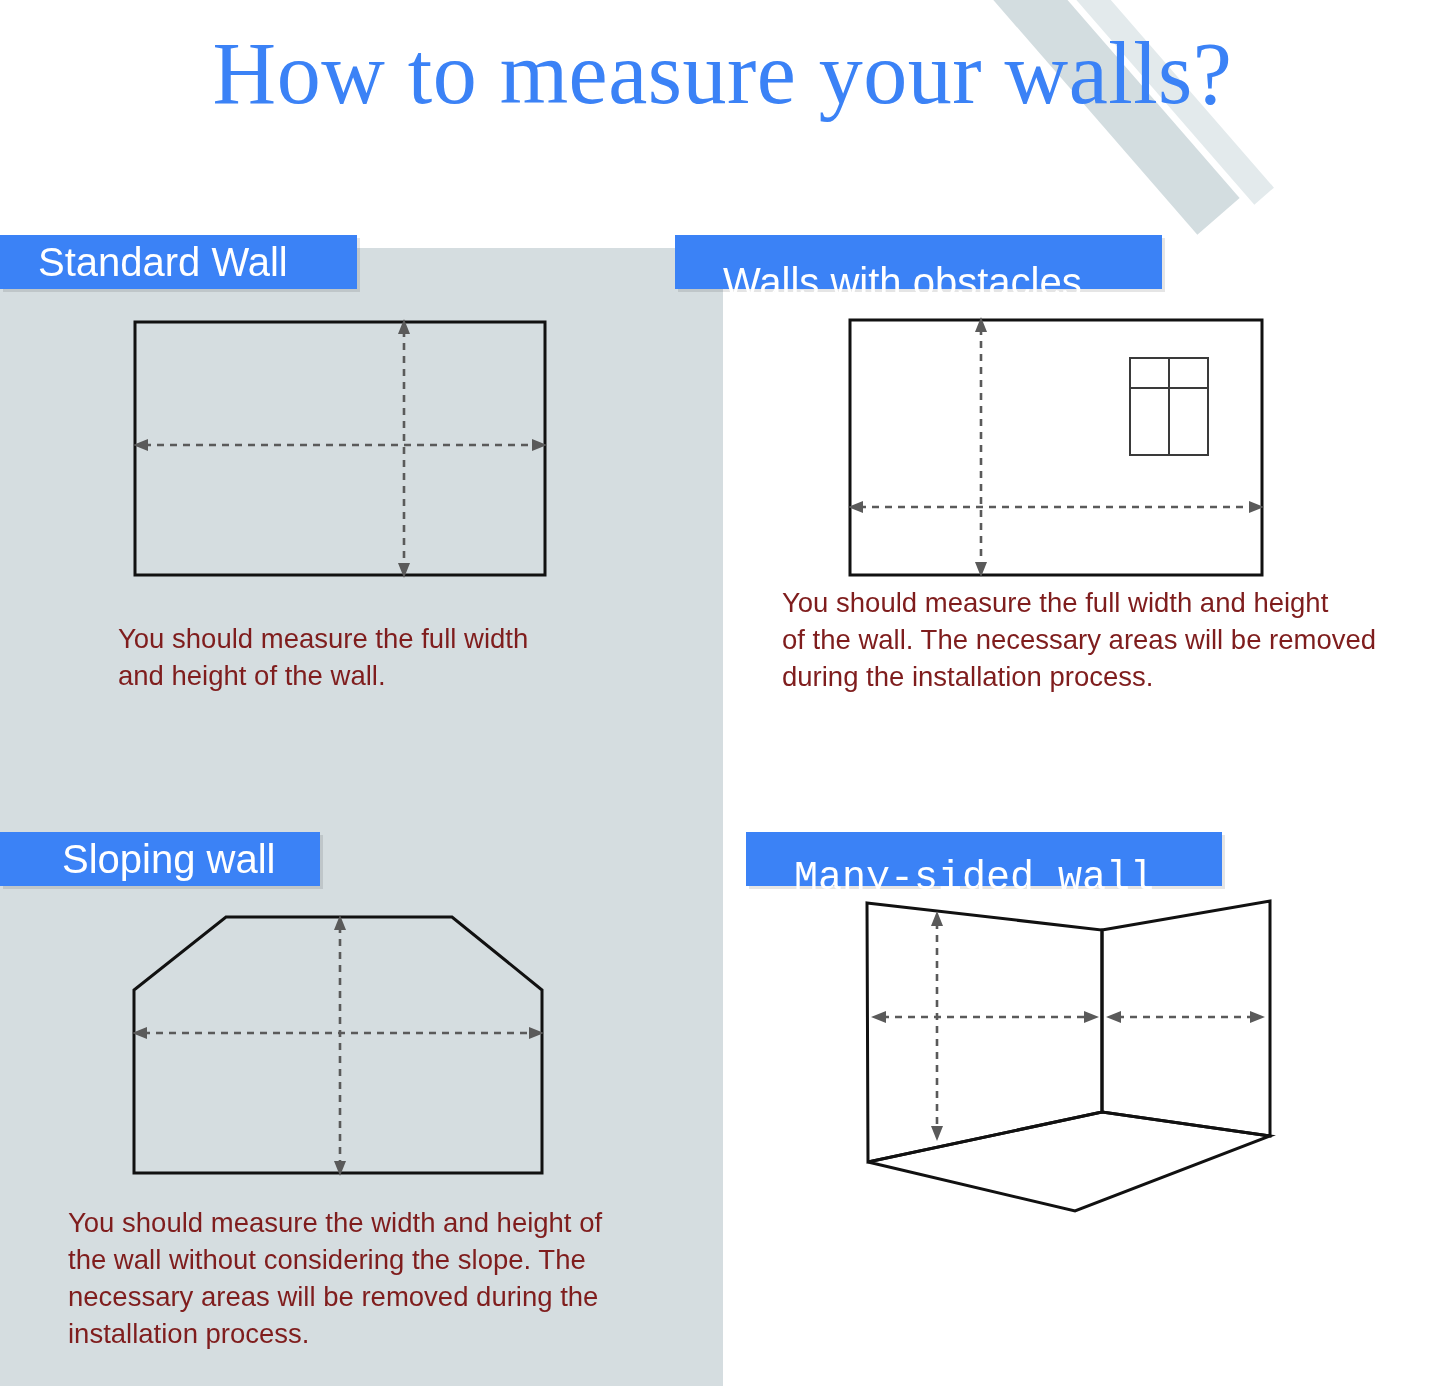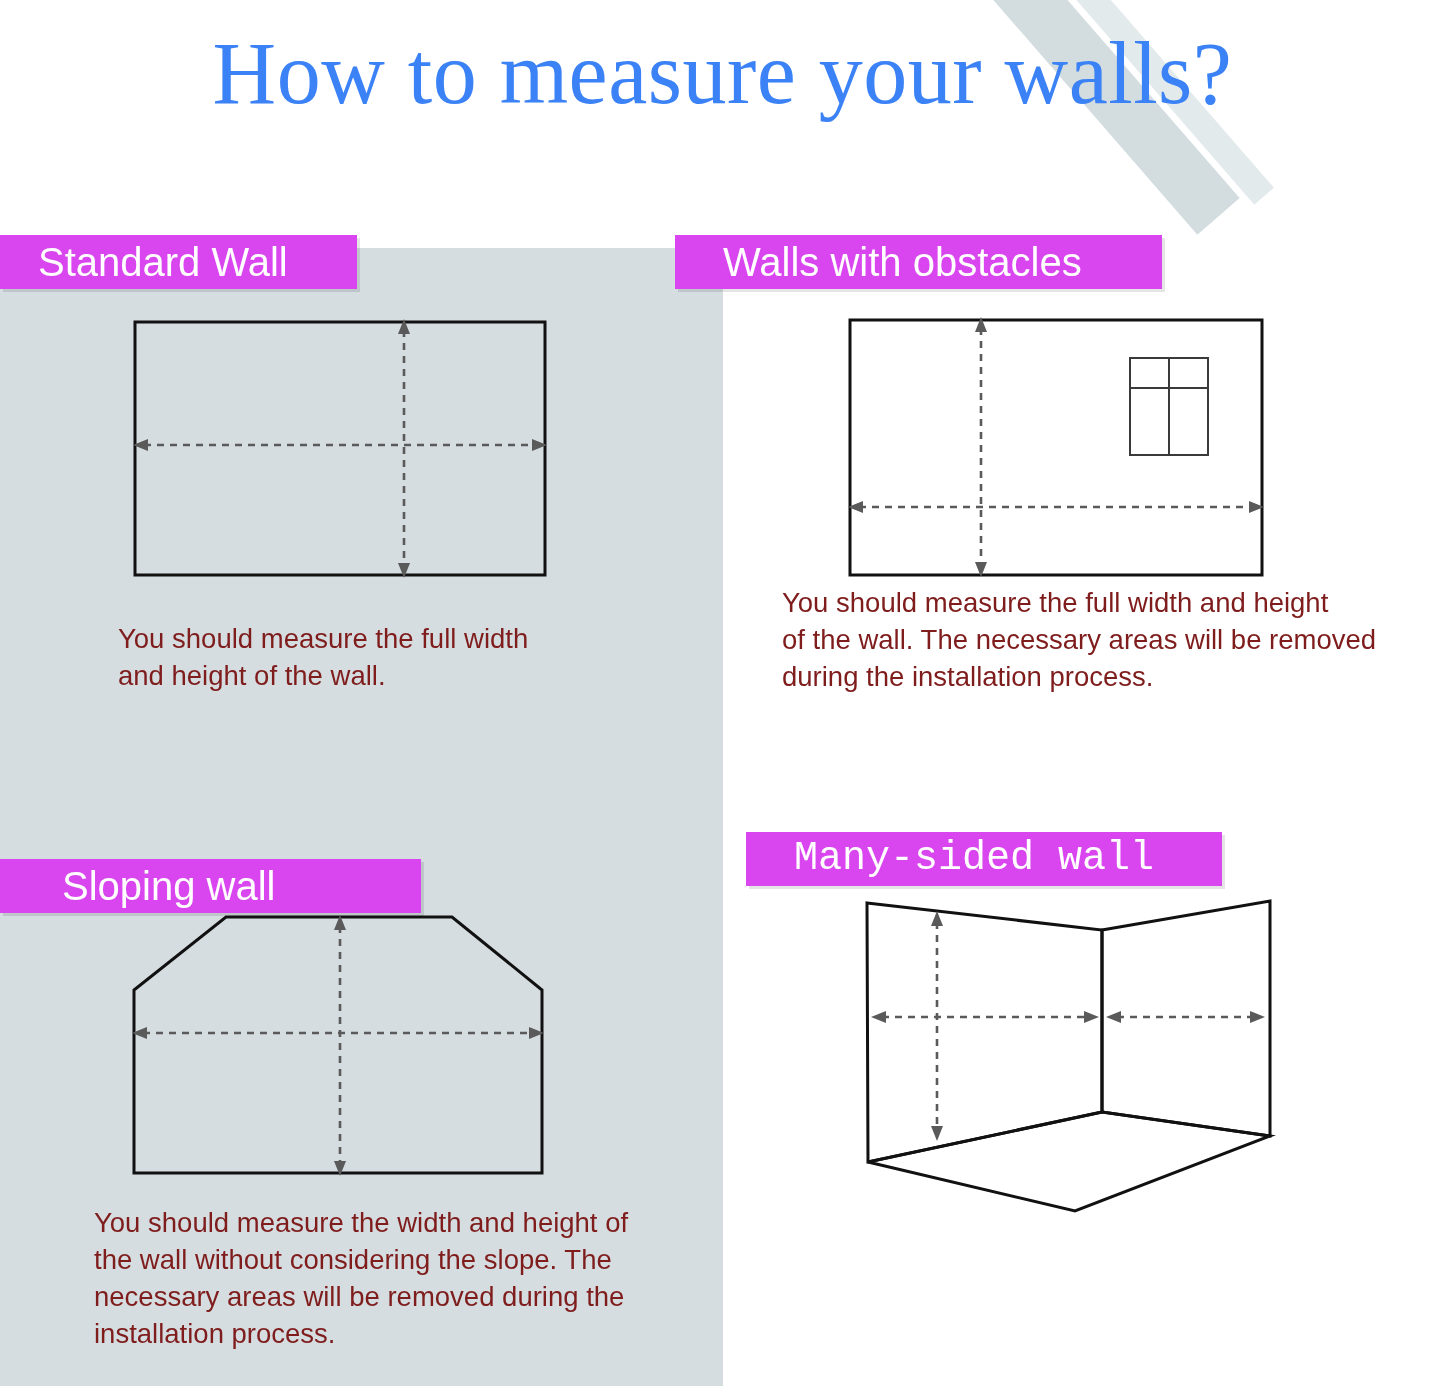--- a/index.html
+++ b/index.html
@@ -43,50 +43,50 @@
 
   
   .panel-bg{
     position:absolute;left:0;top:248px;width:723px;height:1138px;
     background:#d5dde0;
   }
 
   
   .ribbon{
     position:absolute;
-    background:#d946ef;
+    background:#3b82f6;
     color:#ffffff;
     font-size:40px;
     line-height:54px;
     height:54px;
     padding:0 0 0 0;
     white-space:nowrap;
     box-sizing:border-box;
     box-shadow:3px 3px 0 rgba(0,0,0,0.10);
   }
   .ribbon span{display:block;padding-left:38px;padding-right:22px;}
 
   .ribbon-std{left:0;top:235px;width:357px;}
   .ribbon-obs{left:675px;top:235px;width:487px;}
-  .ribbon-slp{left:0;top:832px;width:421px;margin-top:27px;}
+  .ribbon-slp{left:0;top:832px;width:320px;}
   .ribbon-msw{left:746px;top:832px;width:476px;font-family:Liberation Mono, monospace;}
-  .ribbon-obs span,.ribbon-msw span{padding-left:48px;}
+  .ribbon-obs span,.ribbon-msw span{padding-left:48px;margin-top:20px;}
   .ribbon-slp span{padding-left:62px;}
 
   
   .caption{
     position:absolute;
     color:#7f1d1d;
     font-size:27.5px;
     line-height:37px;
     white-space:pre-line;
   }
   .cap-std{left:118px;top:620px;width:520px;}
   .cap-obs{left:782px;top:584px;width:640px;}
-  .cap-slp{left:68px;top:1204px;width:600px;margin-left:26px;}
+  .cap-slp{left:68px;top:1204px;width:600px;}
   .cap-msw{left:818px;top:1206px;width:610px;}
 
   
   svg.diagram{position:absolute;overflow:visible;}
   .shape{fill:none;stroke:#111111;stroke-width:3;}
   .shape-thin{fill:none;stroke:#3a3a3a;stroke-width:2;}
   .dim{stroke:#5a5a5a;stroke-width:2.6;stroke-dasharray:7 6;fill:none;}
 </style>
 </head>
 <body>

